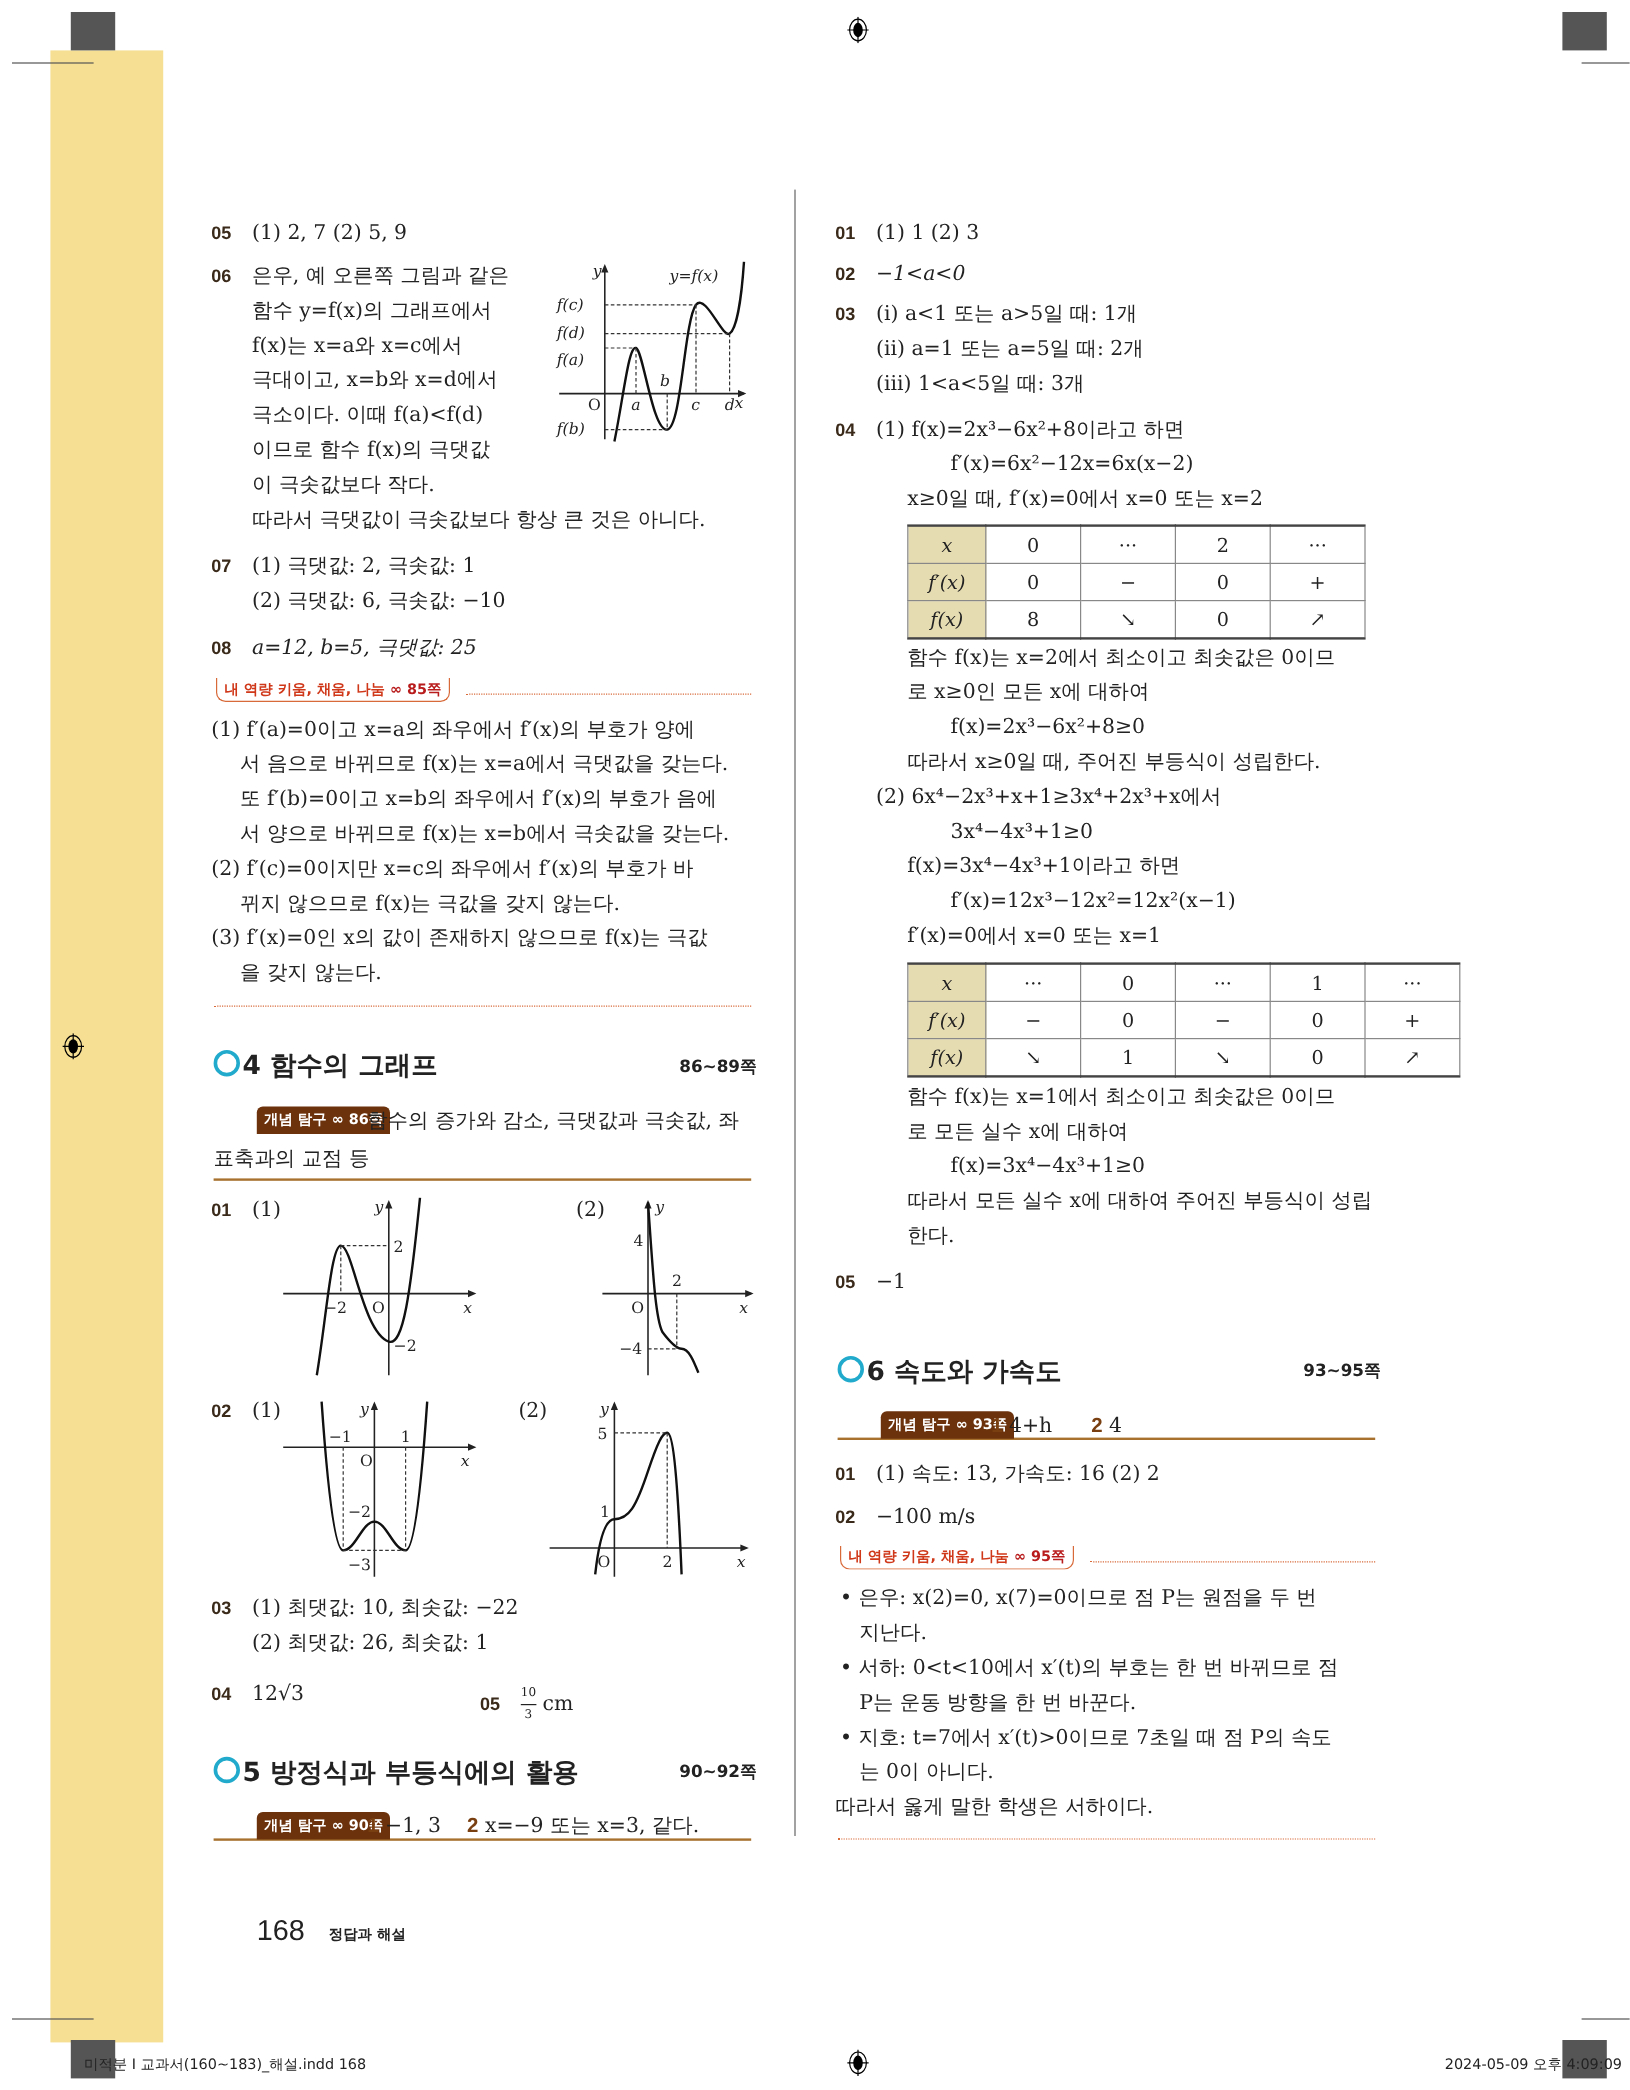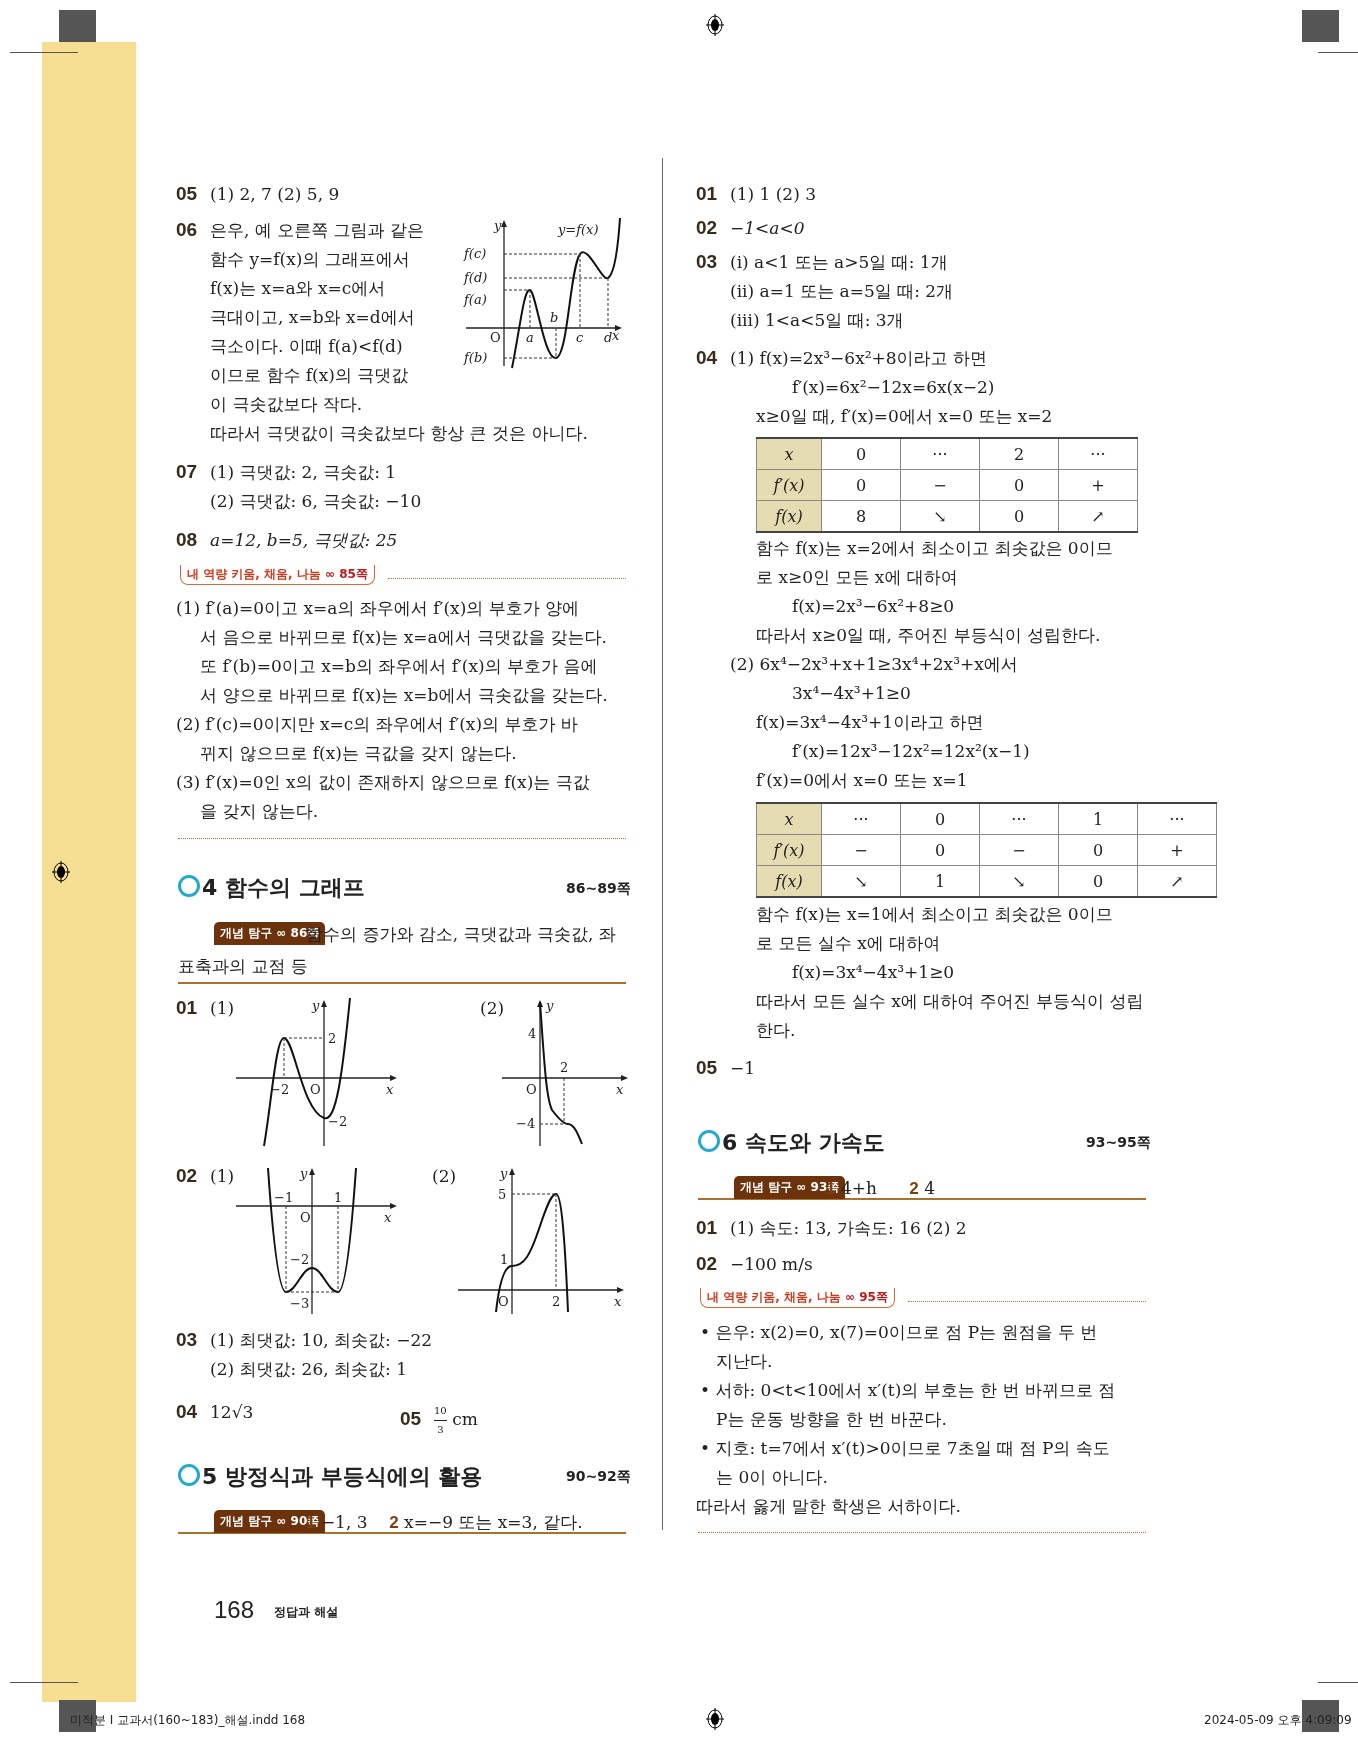--- a/index.html
+++ b/index.html
@@ -2,21 +2,21 @@
 <html><head>
 <meta charset="utf-8">
 <style>
   html, body { margin:0; padding:0; }
   body { width:1358px; height:1742px; position:relative; background:#fff; font-family:"DejaVu Serif", serif; color:#222; overflow:hidden; }
   .abs { position:absolute;padding-left:36px; }
   .sidebar { left:42px; top:42px; width:58px; height:1660px; background:#f6df93; }
   .crop { background:#555; }
   .reg { width:18px; height:22px; }
   .reg svg { width:100%; height:100%; }
-  .num { font-family:"Liberation Sans", sans-serif; font-weight:bold; font-size:19px; color:#3a2a1a; display:inline-block; width:34px; }
+  .num { font-family:"Liberation Sans", sans-serif; font-weight:bold; font-size:15px; color:#3a2a1a; display:inline-block; width:34px; }
   .line { position:absolute; font-size:17px; line-height:20px; white-space:nowrap; }
   .math { font-style:italic; }
   .hdr { position:absolute; font-family:"DejaVu Sans", sans-serif; font-weight:bold; font-size:22px; color:#222; }
   .hdr .ring { display:inline-block; width:16px; height:16px; border:3px solid #22aacc; border-radius:50%; vertical-align:-2px; margin-right:2px; }
   .pages { position:absolute; font-family:"DejaVu Sans", sans-serif; font-weight:bold; font-size:14px; }
   .badge { display:inline-block; background:#6b320c; color:#fff; font-family:"DejaVu Sans", sans-serif; font-weight:bold; font-size:12px; padding:3px 6px; border-radius:5px 5px 0 0; }
   .bar { position:absolute; border-bottom:2px solid #a8722e; }
   .cap { position:absolute; font-family:"DejaVu Sans", sans-serif; font-weight:bold; font-size:12px; color:#d0381a; border:1.5px solid #d86a3a; border-top:none; border-radius:0 0 8px 8px; padding:1px 6px; }
   .cap span.pg { color:#b91c1c; }
   .dots { position:absolute; border-bottom:1.5px dotted #d86a3a; }

